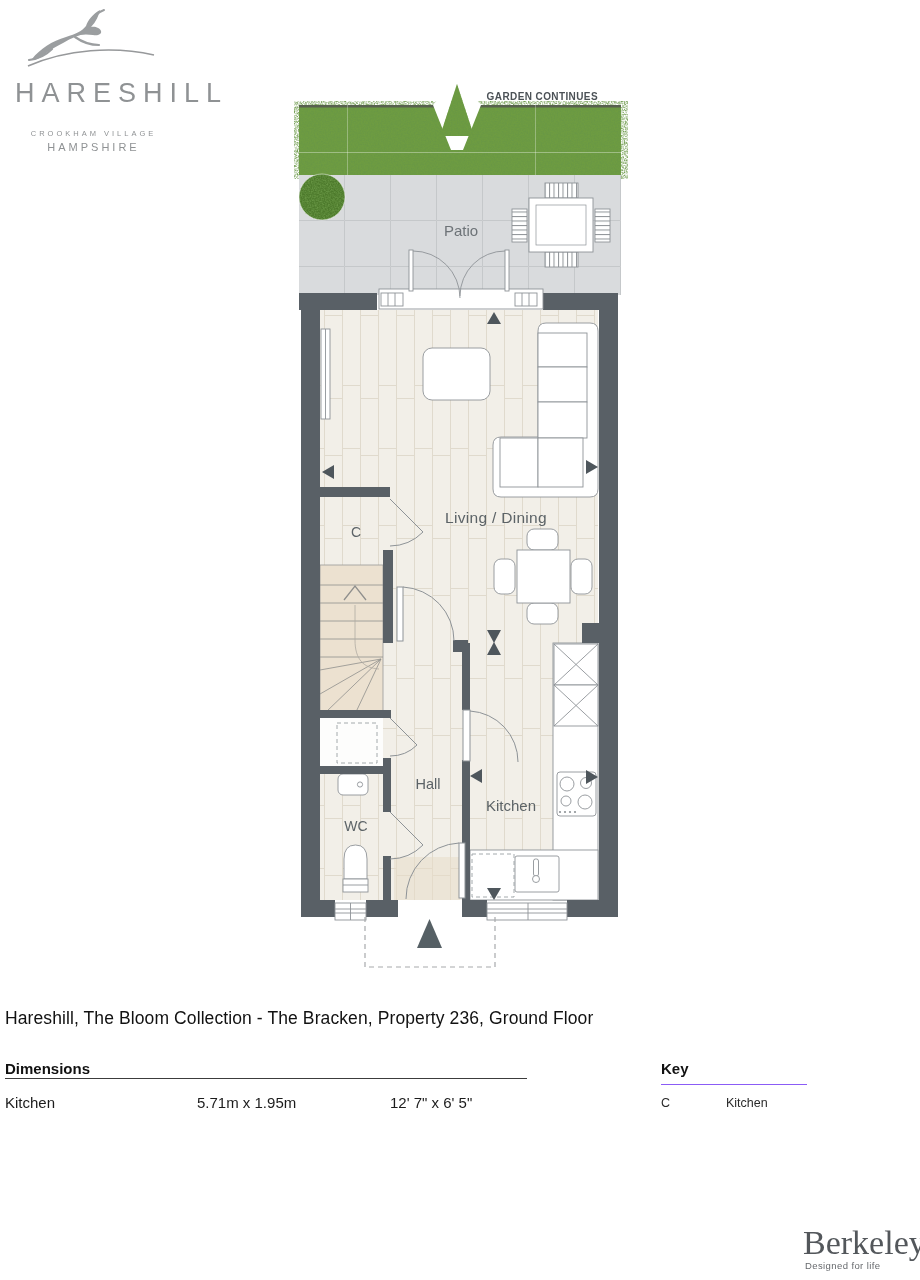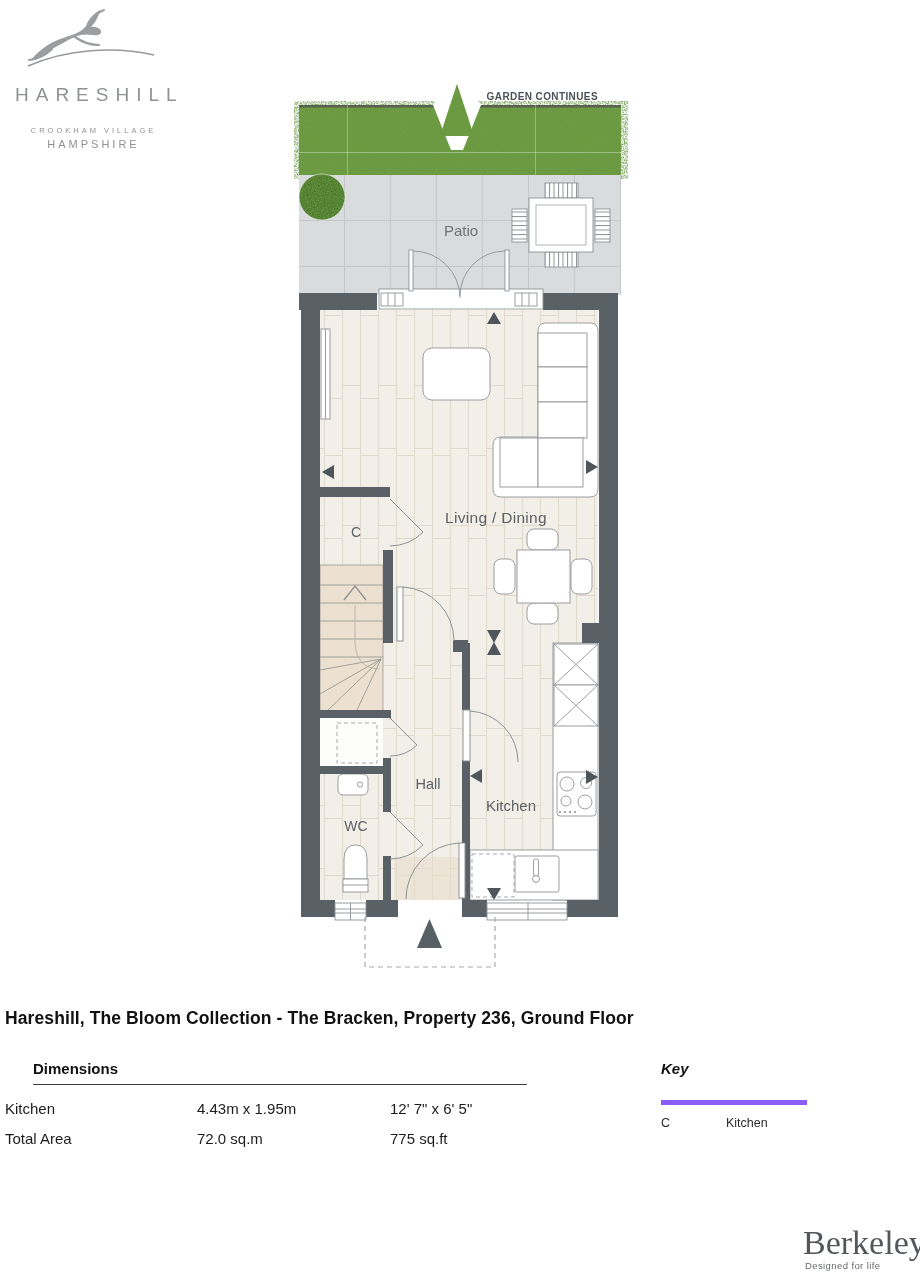--- a/index.html
+++ b/index.html
@@ -1,35 +1,35 @@
 <!DOCTYPE html>
 <html><head>
 <meta charset="utf-8">
 <style>
   * { margin:0; padding:0; box-sizing:border-box; }
   html,body { width:920px; height:1280px; background:#ffffff; font-family:"Liberation Sans", sans-serif; position:relative; overflow:hidden; }
 
   
   .brand { position:absolute; left:8px; top:2px; width:168px; text-align:center; color:#8f9294; }
   .brand .mark { display:block; margin:0 auto; }
-  .brand .name { font-size:19px; letter-spacing:7px; font-weight:400; color:#8f9294; margin-top:16px; padding-left:7px; }
+  .brand .name { font-size:27px; letter-spacing:7px; font-weight:400; color:#8f9294; margin-top:10px; padding-left:7px; }
   .brand .loc { font-size:7.5px; letter-spacing:3px; color:#8f9294; margin-top:20px; padding-left:3px; }
   .brand .loc2 { font-size:11px; letter-spacing:3px; color:#8f9294; margin-top:3px; padding-left:3px; }
 
   .plan { position:absolute; left:294px; top:78px; }
 
-  .page-title { position:absolute; left:5px; top:1008px; font-size:17.5px; font-weight:bold; color:#111; letter-spacing:0.1px; }
+  .page-title { position:absolute; left:5px; top:1008px; font-size:17.5px; font-weight:normal; color:#111; letter-spacing:0.1px; }
 
   .dims { position:absolute; left:5px; top:1060px; width:522px; }
-  .dims h3 { font-size:15px; font-weight:bold; color:#111; padding-bottom:7px; border-bottom:1px solid #3c3c3c;margin-left:28px; }
+  .dims h3 { font-size:15px; font-weight:bold; color:#111; padding-bottom:1px; border-bottom:1px solid #3c3c3c; }
   .dims .rows { margin-top:8px; }
   .dims .row { display:grid; grid-template-columns:192px 193px auto; height:30px; align-items:center; font-size:15px; color:#1c1c1c; }
 
   .key { position:absolute; left:661px; top:1060px; width:146px; }
-  .key h3 { font-size:15px; font-weight:bold; color:#111; padding-bottom:23px; border-bottom:5px solid #8b5cf6;font-style:italic; }
+  .key h3 { font-size:15px; font-weight:bold; color:#111; padding-bottom:7px; border-bottom:1px solid #8b5cf6; }
   .key .row { margin-top:8px; display:grid; grid-template-columns:65px auto; font-size:12.5px; color:#2a2a2a; height:20px; align-items:center; }
 
   .berkeley { position:absolute; left:803px; top:1226px; }
   .berkeley .b-name { font-family:"Liberation Serif", serif; font-size:34px; color:#53575b; line-height:1.0; }
   .berkeley .b-tag { font-size:9.5px; color:#66696d; letter-spacing:0.4px; margin-top:0px; margin-left:2px; }
 
   svg text { font-family:"Liberation Sans", sans-serif; }
 </style>
 </head>
 <body>
@@ -314,27 +314,22 @@
   <polygon points="429.5,919 417,948 442,948" fill="#566065"></polygon>
 </svg>
 
 <div class="page-title">Hareshill, The Bloom Collection - The Bracken, Property 236, Ground Floor</div>
 
 <div class="dims">
   <h3>Dimensions</h3>
   <div class="rows">
     <div class="row">
       <span>Kitchen</span>
-      <span>4.43m x 1.95m</span>
+      <span>5.71m x 1.95m</span>
       <span>12' 7" x 6' 5"</span>
-    </div>
-    <div class="row">
-      <span>Total Area</span>
-      <span>72.0 sq.m</span>
-      <span>775 sq.ft</span>
     </div>
   </div>
 </div>
 
 <div class="key">
   <h3>Key</h3>
   <div class="row">
     <span>C</span>
     <span>Kitchen</span>
   </div>

